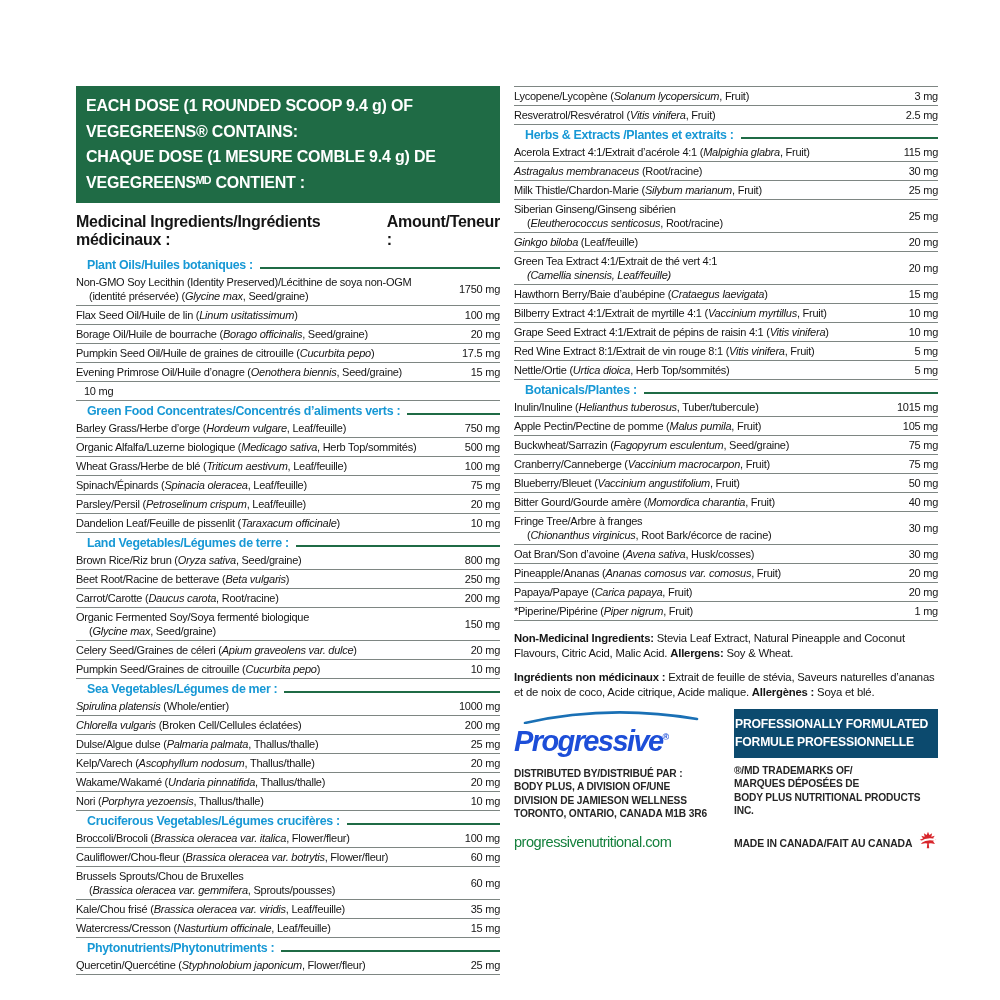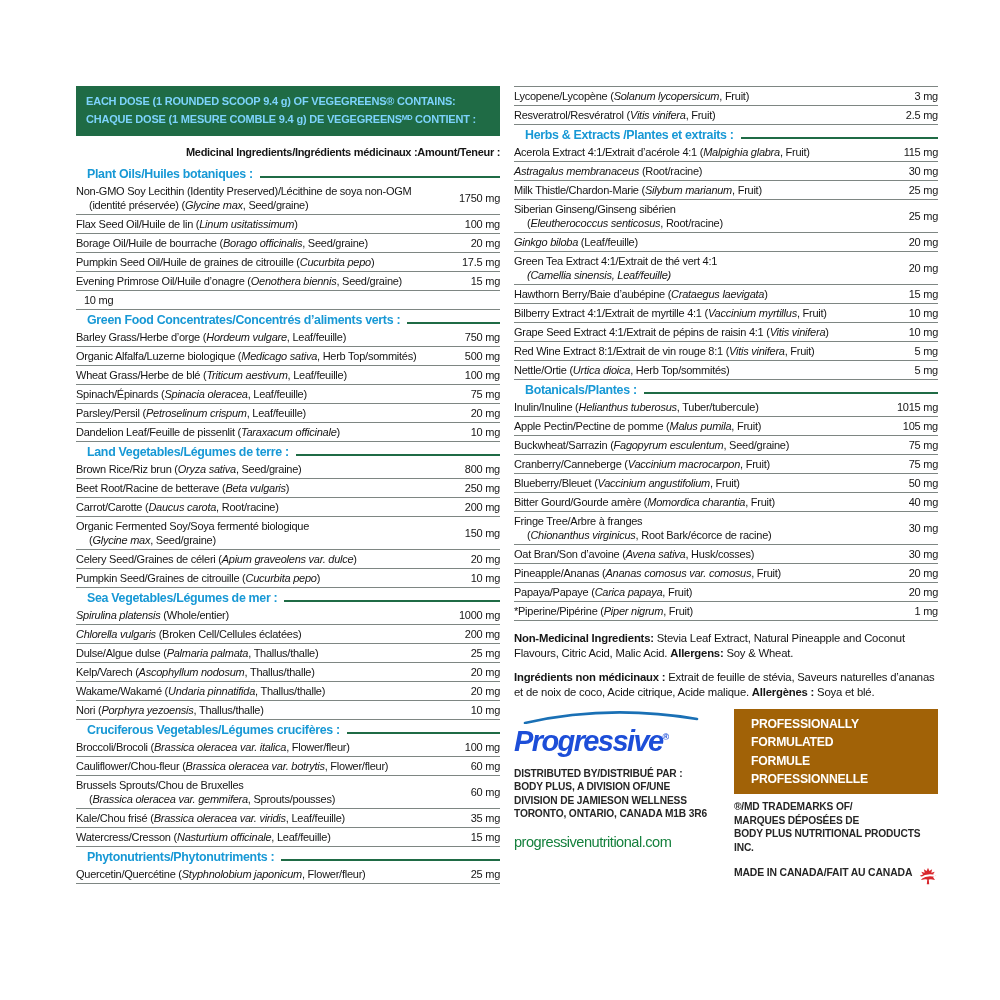--- a/index.html
+++ b/index.html
@@ -3,22 +3,22 @@
 <meta charset="utf-8">
 <title>VegeGreens Label</title>
 <style>
   html,body{margin:0;padding:0;}
   body{width:1000px;height:1000px;background:#ffffff;font-family:"Liberation Sans",sans-serif;color:#151515;position:relative;}
   .sheet{position:absolute;left:76px;top:86px;width:862px;display:flex;gap:14px;}
   .col{flex:none;}
   .col-left{width:424px;}
   .col-right{width:424px;}
 
-  .header-box{background:#1F6B45;color:#7dd3fc;font-weight:bold;font-size:11px;line-height:1.6;padding:7px 10px 8px;letter-spacing:-0.2px;margin-bottom:5px;}
-  .med-head{display:flex;justify-content:flex-end;font-weight:bold;font-size:11px;padding:5px 0 6px;letter-spacing:-0.3px;margin-left:44px;}
+  .header-box{background:#1F6B45;color:#ffffff;font-weight:bold;font-size:16px;line-height:1.6;padding:7px 10px 8px;letter-spacing:-0.2px;margin-bottom:5px;}
+  .med-head{display:flex;justify-content:flex-end;font-weight:bold;font-size:16px;padding:5px 0 6px;letter-spacing:-0.3px;}
 
   .sec-head{display:flex;align-items:flex-end;padding:3px 0 1px;}
   .sec-title{color:#1798D5;font-weight:bold;font-size:12.4px;letter-spacing:-0.3px;white-space:nowrap;padding-left:11px;}
   .rule{flex:1;border-bottom:2px solid #1F6B45;margin:0 0 3px 7px;}
 
   .row{display:flex;justify-content:space-between;align-items:center;border-bottom:1px solid #7e8683;padding:2px 0;font-size:11px;line-height:14px;letter-spacing:-0.25px;}
   .row.topline{border-top:1px solid #7e8683;}
   .iname{padding-left:13px;text-indent:-13px;}
   .iamt{white-space:nowrap;margin-left:8px;}
 
@@ -27,23 +27,23 @@
 
   .footer{display:flex;gap:16px;margin-top:4px;}
   .f-left{width:204px;flex:none;}
   .f-right{width:204px;flex:none;}
   .logo{margin-top:2px;}
   .swoosh{display:block;margin:0 0 -2px 8px;}
   .logo-text{font-style:italic;font-weight:bold;font-size:29px;color:#1d4ed8;letter-spacing:-1.6px;line-height:30px;white-space:nowrap;}
   .logo-reg{font-size:9px;vertical-align:super;letter-spacing:0;font-style:normal;}
   .dist{margin-top:11px;font-size:10.2px;font-weight:bold;line-height:13.5px;letter-spacing:-0.15px;color:#262626;}
   .website{margin-top:13px;color:#15803d;font-weight:normal;font-size:14.6px;letter-spacing:-0.5px;}
-  .formulated-box{background:#a16207;color:#fff;font-weight:bold;font-size:12.2px;line-height:1.5;padding:6px 17px;letter-spacing:-0.2px;}
+  .formulated-box{background:#0c4a6e;color:#fff;font-weight:bold;font-size:12.2px;line-height:1.5;padding:6px 1px;letter-spacing:-0.2px;}
   .tm{margin-top:6px;font-size:10.2px;font-weight:bold;line-height:13.5px;letter-spacing:-0.15px;color:#262626;}
-  .made{margin-top:13px;font-size:10.4px;font-weight:bold;letter-spacing:-0.15px;color:#262626;display:flex;align-items:flex-start;gap:7px;}
+  .made{margin-top:13px;font-size:10.4px;font-weight:bold;letter-spacing:-0.15px;color:#262626;display:flex;align-items:flex-end;gap:7px;}
 </style>
 </head>
 <body>
 
 <div class="sheet">
 
   <div class="col col-left">
     <div class="header-box">
       <div>EACH DOSE (1 ROUNDED SCOOP 9.4 g) OF VEGEGREENS® CONTAINS:</div>
       <div>CHAQUE DOSE (1 MESURE COMBLE 9.4 g) DE VEGEGREENSᴹᴰ CONTIENT :</div>

